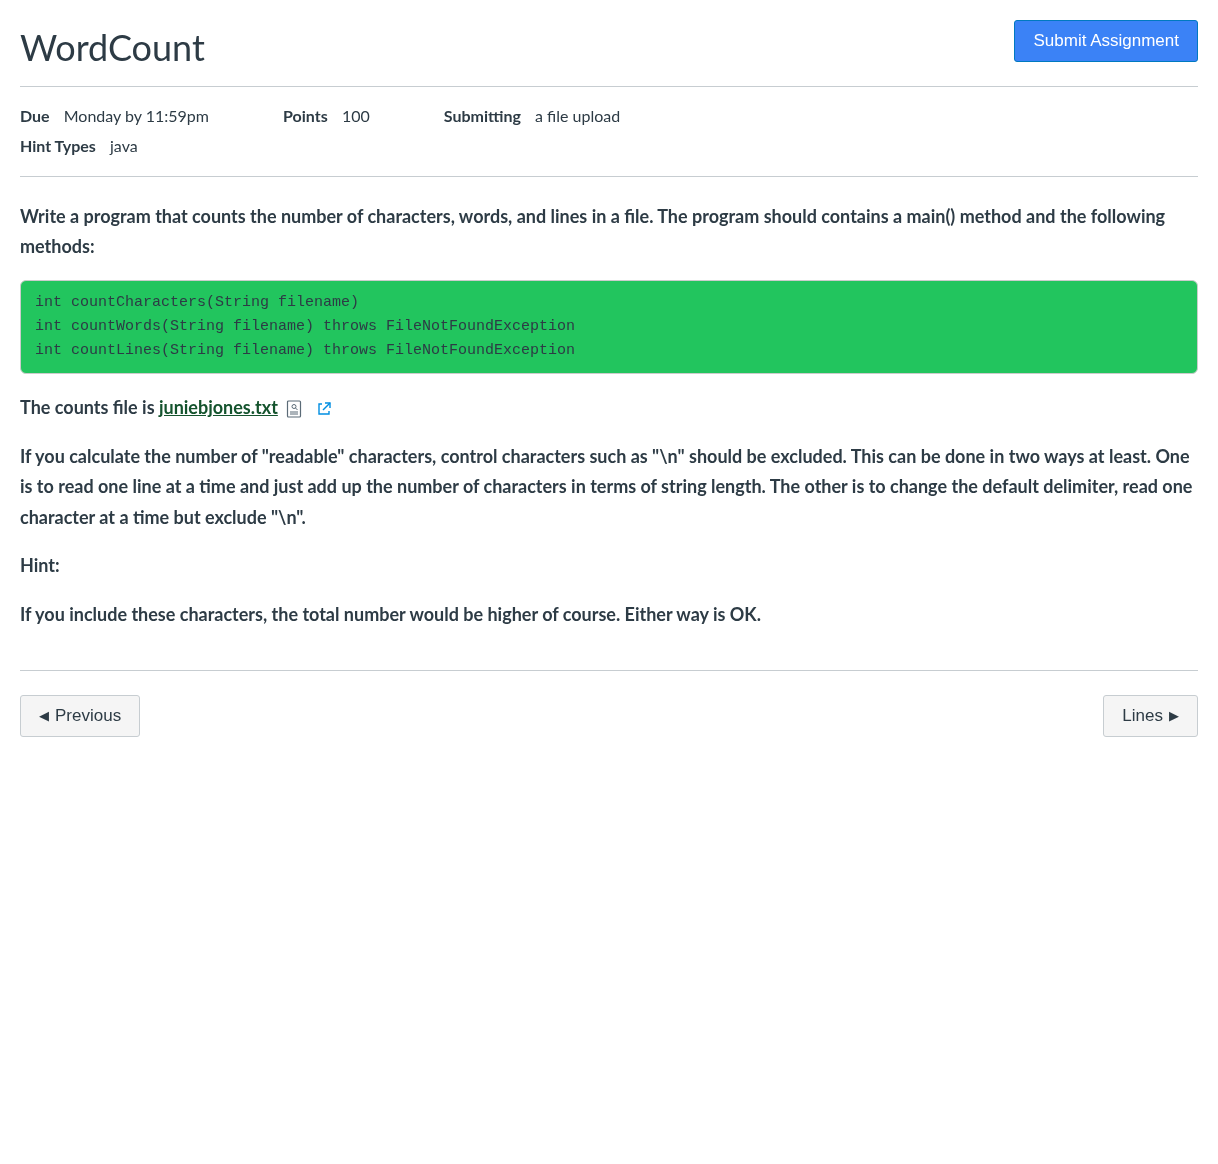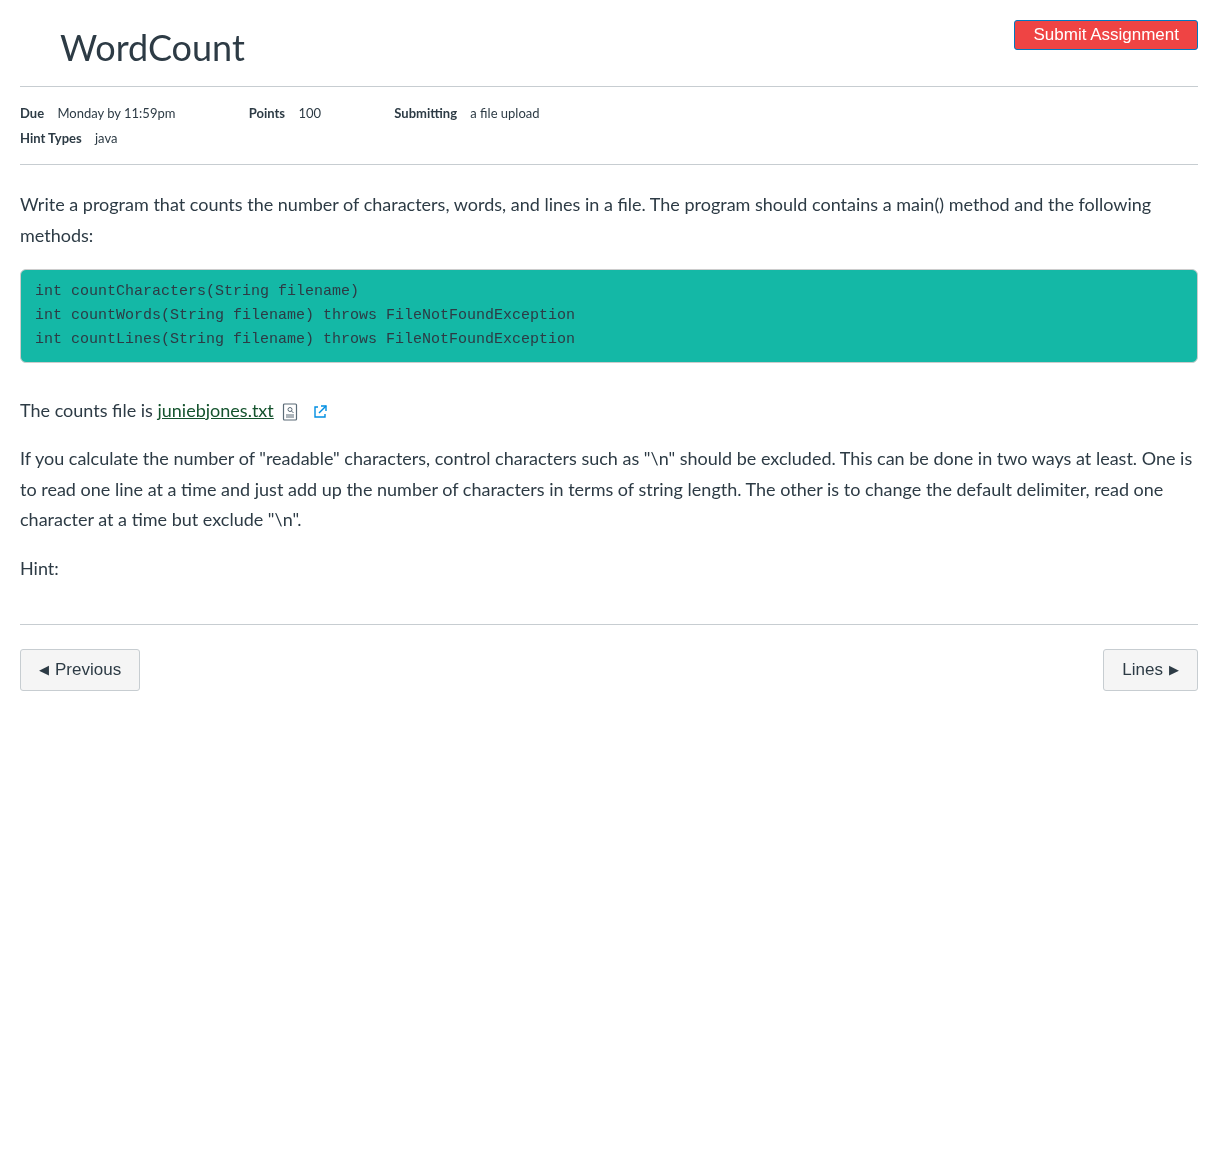--- a/index.html
+++ b/index.html
@@ -23,61 +23,61 @@
       display: flex;
       justify-content: space-between;
       align-items: flex-start;
       padding-bottom: 12px;
       border-bottom: 1px solid #c7cdd1;
     }
     .page-title {
       font-size: 36px;
       font-weight: 400;
       color: #2d3b45;
-      margin-left: 40px;
     }
     .submit-btn {
-      background-color: #ef4444;
+      background-color: #3b82f6;
       color: #fff;
       border: 1px solid #0079c0;
       border-radius: 3px;
-      padding: 4px 18px;
+      padding: 10px 18px;
       font-size: 17px;
       cursor: pointer;
     }
     .meta-row {
       padding: 14px 0;
       border-bottom: 1px solid #c7cdd1;
-      font-size: 13px;
+      font-size: 16px;
       line-height: 1.9;
     }
     .meta-label {
       font-weight: 700;
       margin-right: 10px;
     }
     .meta-item {
       margin-right: 70px;
     }
     .content {
       padding-top: 24px;
       font-size: 18px;
       line-height: 1.7;
     }
     .content p {
       margin-bottom: 18px;
+      font-weight: bold;
     }
     pre {
-      background: #14b8a6;
+      background: #22c55e;
       border: 1px solid #ccc;
       border-radius: 6px;
       padding: 10px 14px;
       font-family: Menlo, Monaco, Consolas, "Courier New", monospace;
       font-size: 15px;
       line-height: 1.6;
-      margin-bottom: 32px;
+      margin-bottom: 18px;
       white-space: pre;
       overflow-x: auto;
     }
     .link {
       color: #14532d;
       text-decoration: underline;
       cursor: pointer;
     }
     .icon-inline {
       display: inline-flex;
@@ -173,20 +173,21 @@
         </svg>
       </span>
     </p>
 
 
 
     <p>If you calculate the number of "readable" characters, control characters such as "\n" should be excluded. This can be done in two ways at least. One is to read one line at a time and just add up the number of characters in terms of string length. The other is to change the default delimiter, read one character at a time but exclude "\n".</p>
 
     <p>Hint:</p>
 
+    <p>If you include these characters, the total number would be higher of course. Either way is OK.</p>
 
   </div>
 
   <div class="nav-footer">
     <button class="nav-btn">
       <span class="arrow">◀</span>
       <span>Previous</span>
     </button>
     <button class="nav-btn">
       <span>Lines</span>

